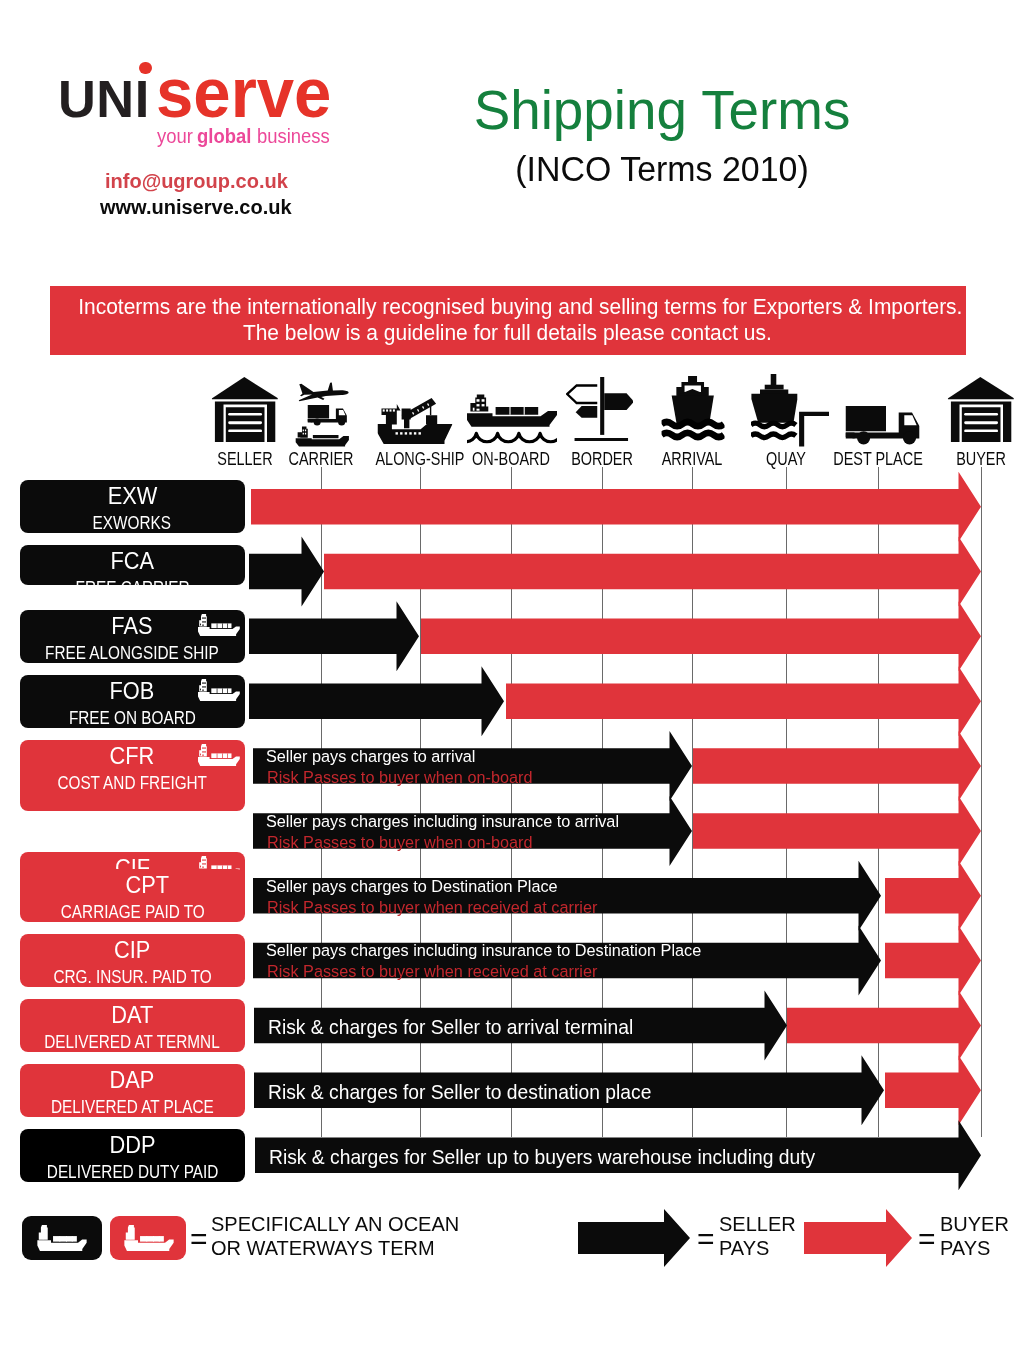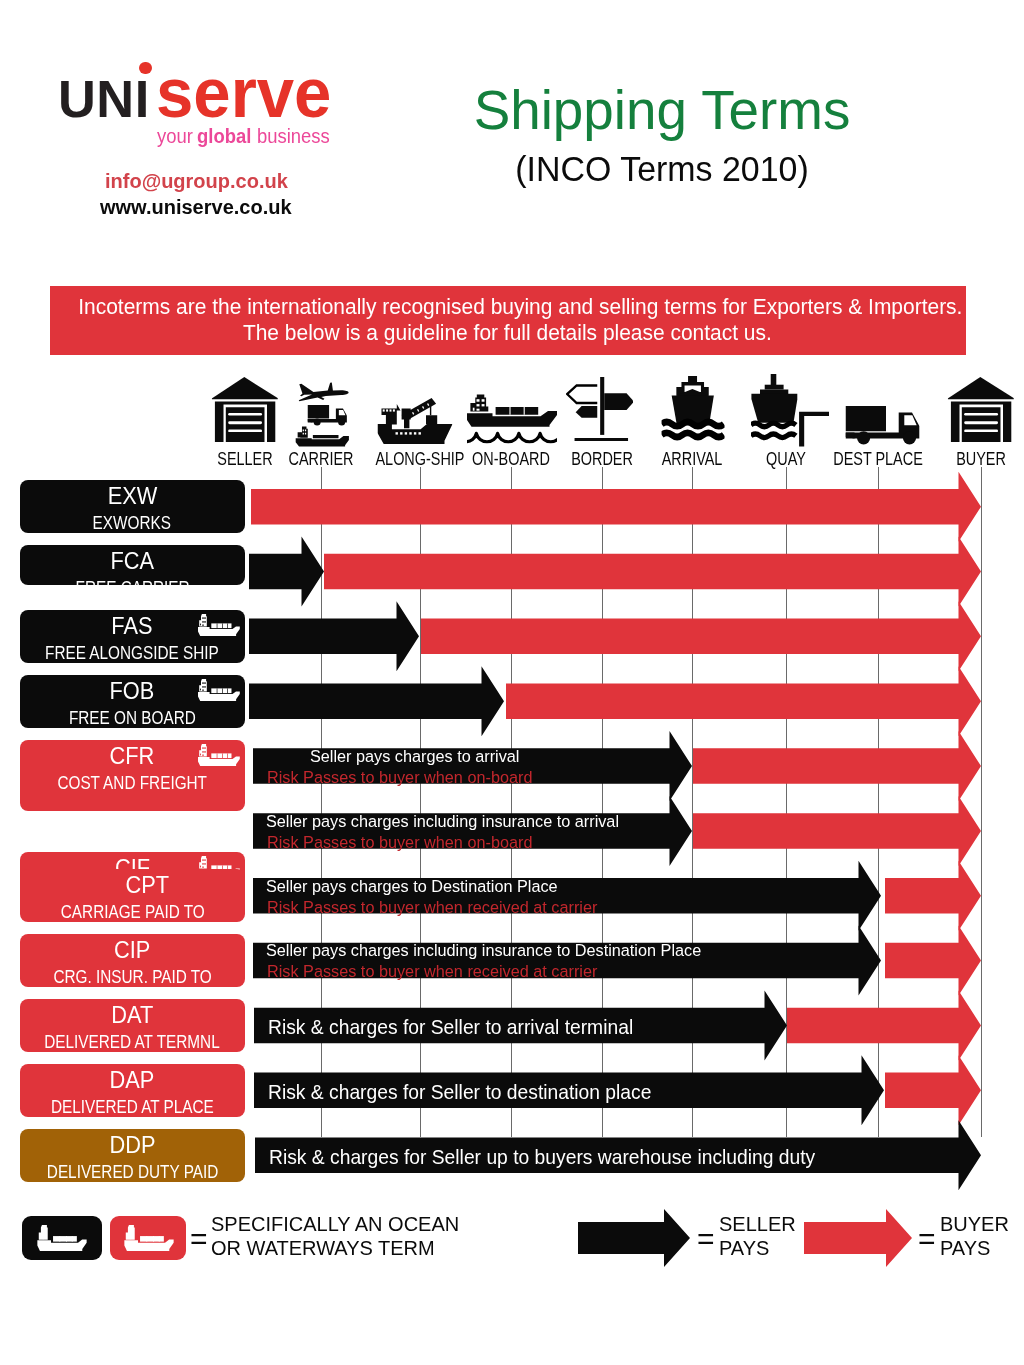--- a/index.html
+++ b/index.html
@@ -342,21 +342,21 @@
             <rect x="29.2" y="9.4" width="0.7" height="4.7"></rect>
           </g>
           <path d="M0 13.0 L11.6 13.0 L11.6 15.0 L34.5 15.0 L38.0 12.4 L41.8 12.4 L41.8 15.0 L38.1 20.3 L38.1 22.1 L2.2 22.1 L0 17.4 Z"></path>
         </svg>
       </div>
     </div>
     <svg class="barsvg" width="1024" height="1365" style="pointer-events:none;">
       <path d="M693 748.3 L958.5 748.3 L958.5 731.05 L981 766.05 L958.5 801.05 L958.5 783.8 L693 783.8 Z" fill="#E0343B"></path>
       <path d="M253 748.3 L669.5 748.3 L669.5 731.05 L692 766.05 L669.5 801.05 L669.5 783.8 L253 783.8 Z" fill="#0B0B0B"></path>
     </svg>
-    <div class="bartext" style="left:266px;top:745.9px;font-size:17.2px;color:#fff;margin-left:44px;"><span style="transform:scaleX(0.945)">Seller pays charges to arrival</span></div>
+    <div class="bartext" style="left:266px;top:745.9px;font-size:17.2px;color:#fff;"><span style="transform:scaleX(0.945)">Seller pays charges to arrival</span></div>
     <div class="bartext" style="left:266.5px;top:766.8px;font-size:17.2px;color:#C2272D;"><span style="transform:scaleX(0.945)">Risk Passes to buyer when on-board</span></div>
     <div class="rowlbl" style="top:852px;height:37px;background:#E0343B;">
       <div class="code" style="top:2px;"><span>CIF</span></div>
       <div class="nm" style="top:31.5px;"><span>COST INSURANCE FRGT</span></div>
       <div class="shipic" style="top:4.2px;">
         <svg style="display:block" width="41.8" height="22.9" viewBox="0 0 41.8 22.9" fill="#fff" xmlns="http://www.w3.org/2000/svg">
           <path d="M3.9 0 L8.1 0 L8.1 2.2 L8.8 2.2 L8.8 12.6 L1.2 12.6 L1.2 6.3 L3.0 6.3 L3.0 2.2 Z"></path>
           <g fill="#E0343B">
             <rect x="4.4" y="3.2" width="1.2" height="1.8"></rect>
             <rect x="6.4" y="3.2" width="1.2" height="1.8"></rect>
@@ -412,21 +412,21 @@
     <div class="bartext" style="left:267.5px;top:1016.3499999999998px;font-size:20.4px;color:#fff;"><span style="transform:scaleX(0.945)">Risk &amp; charges for Seller to arrival terminal</span></div>
     <div class="rowlbl" style="top:1064px;height:53px;background:#E0343B;">
       <div class="code" style="top:2px;"><span>DAP</span></div>
       <div class="nm" style="top:31.5px;"><span>DELIVERED AT PLACE</span></div>
     </div>
     <svg class="barsvg" width="1024" height="1365" style="pointer-events:none;">
       <path d="M885 1072.55 L958.5 1072.55 L958.5 1055.3 L981 1090.3 L958.5 1125.3 L958.5 1108.05 L885 1108.05 Z" fill="#E0343B"></path>
       <path d="M254 1072.55 L861.5 1072.55 L861.5 1055.3 L884 1090.3 L861.5 1125.3 L861.5 1108.05 L254 1108.05 Z" fill="#0B0B0B"></path>
     </svg>
     <div class="bartext" style="left:267.5px;top:1081.2px;font-size:20.4px;color:#fff;"><span style="transform:scaleX(0.945)">Risk &amp; charges for Seller to destination place</span></div>
-    <div class="rowlbl" style="top:1129px;height:53px;background:#a16207;">
+    <div class="rowlbl" style="top:1129px;height:53px;background:#000000;">
       <div class="code" style="top:2px;"><span>DDP</span></div>
       <div class="nm" style="top:31.5px;"><span>DELIVERED DUTY PAID</span></div>
     </div>
     <svg class="barsvg" width="1024" height="1365" style="pointer-events:none;">
       <path d="M255 1137.4 L958.5 1137.4 L958.5 1120.15 L981 1155.15 L958.5 1190.15 L958.5 1172.9 L255 1172.9 Z" fill="#0B0B0B"></path>
     </svg>
     <div class="bartext" style="left:268.5px;top:1146.0500000000002px;font-size:20.4px;color:#fff;"><span style="transform:scaleX(0.945)">Risk &amp; charges for Seller up to buyers warehouse including duty</span></div>
   </div>
 
 <div class="abs" id="legend">

